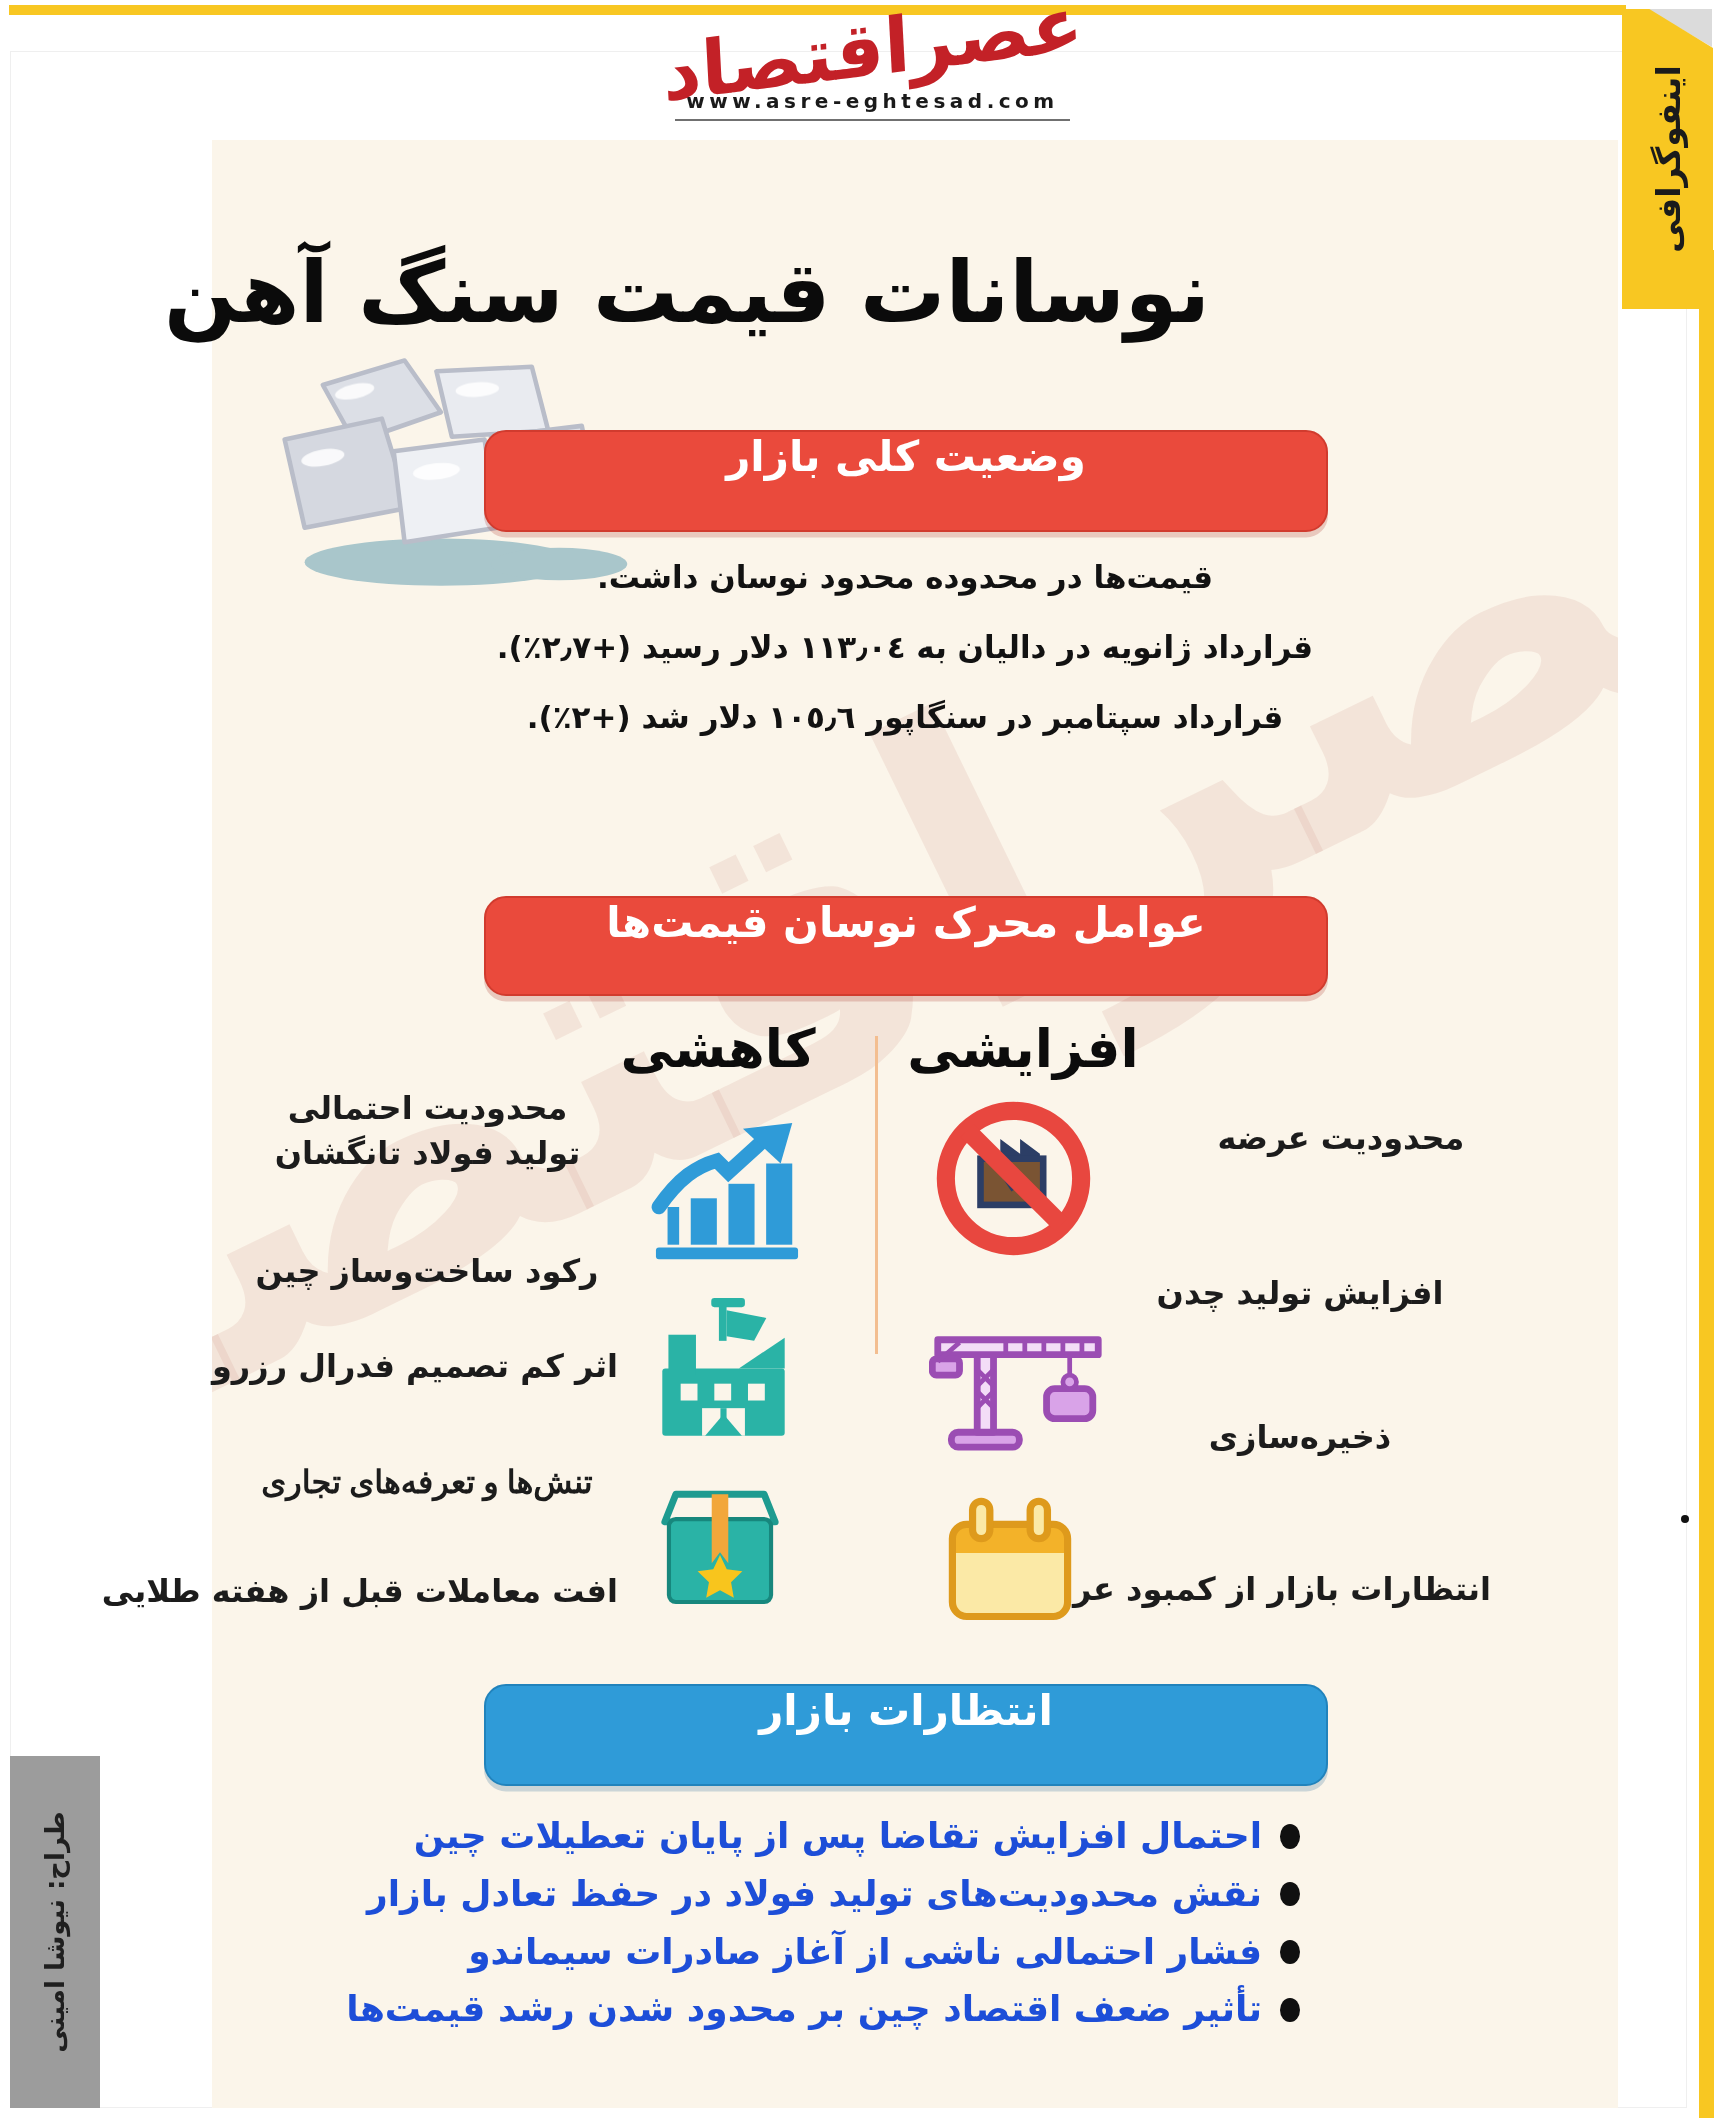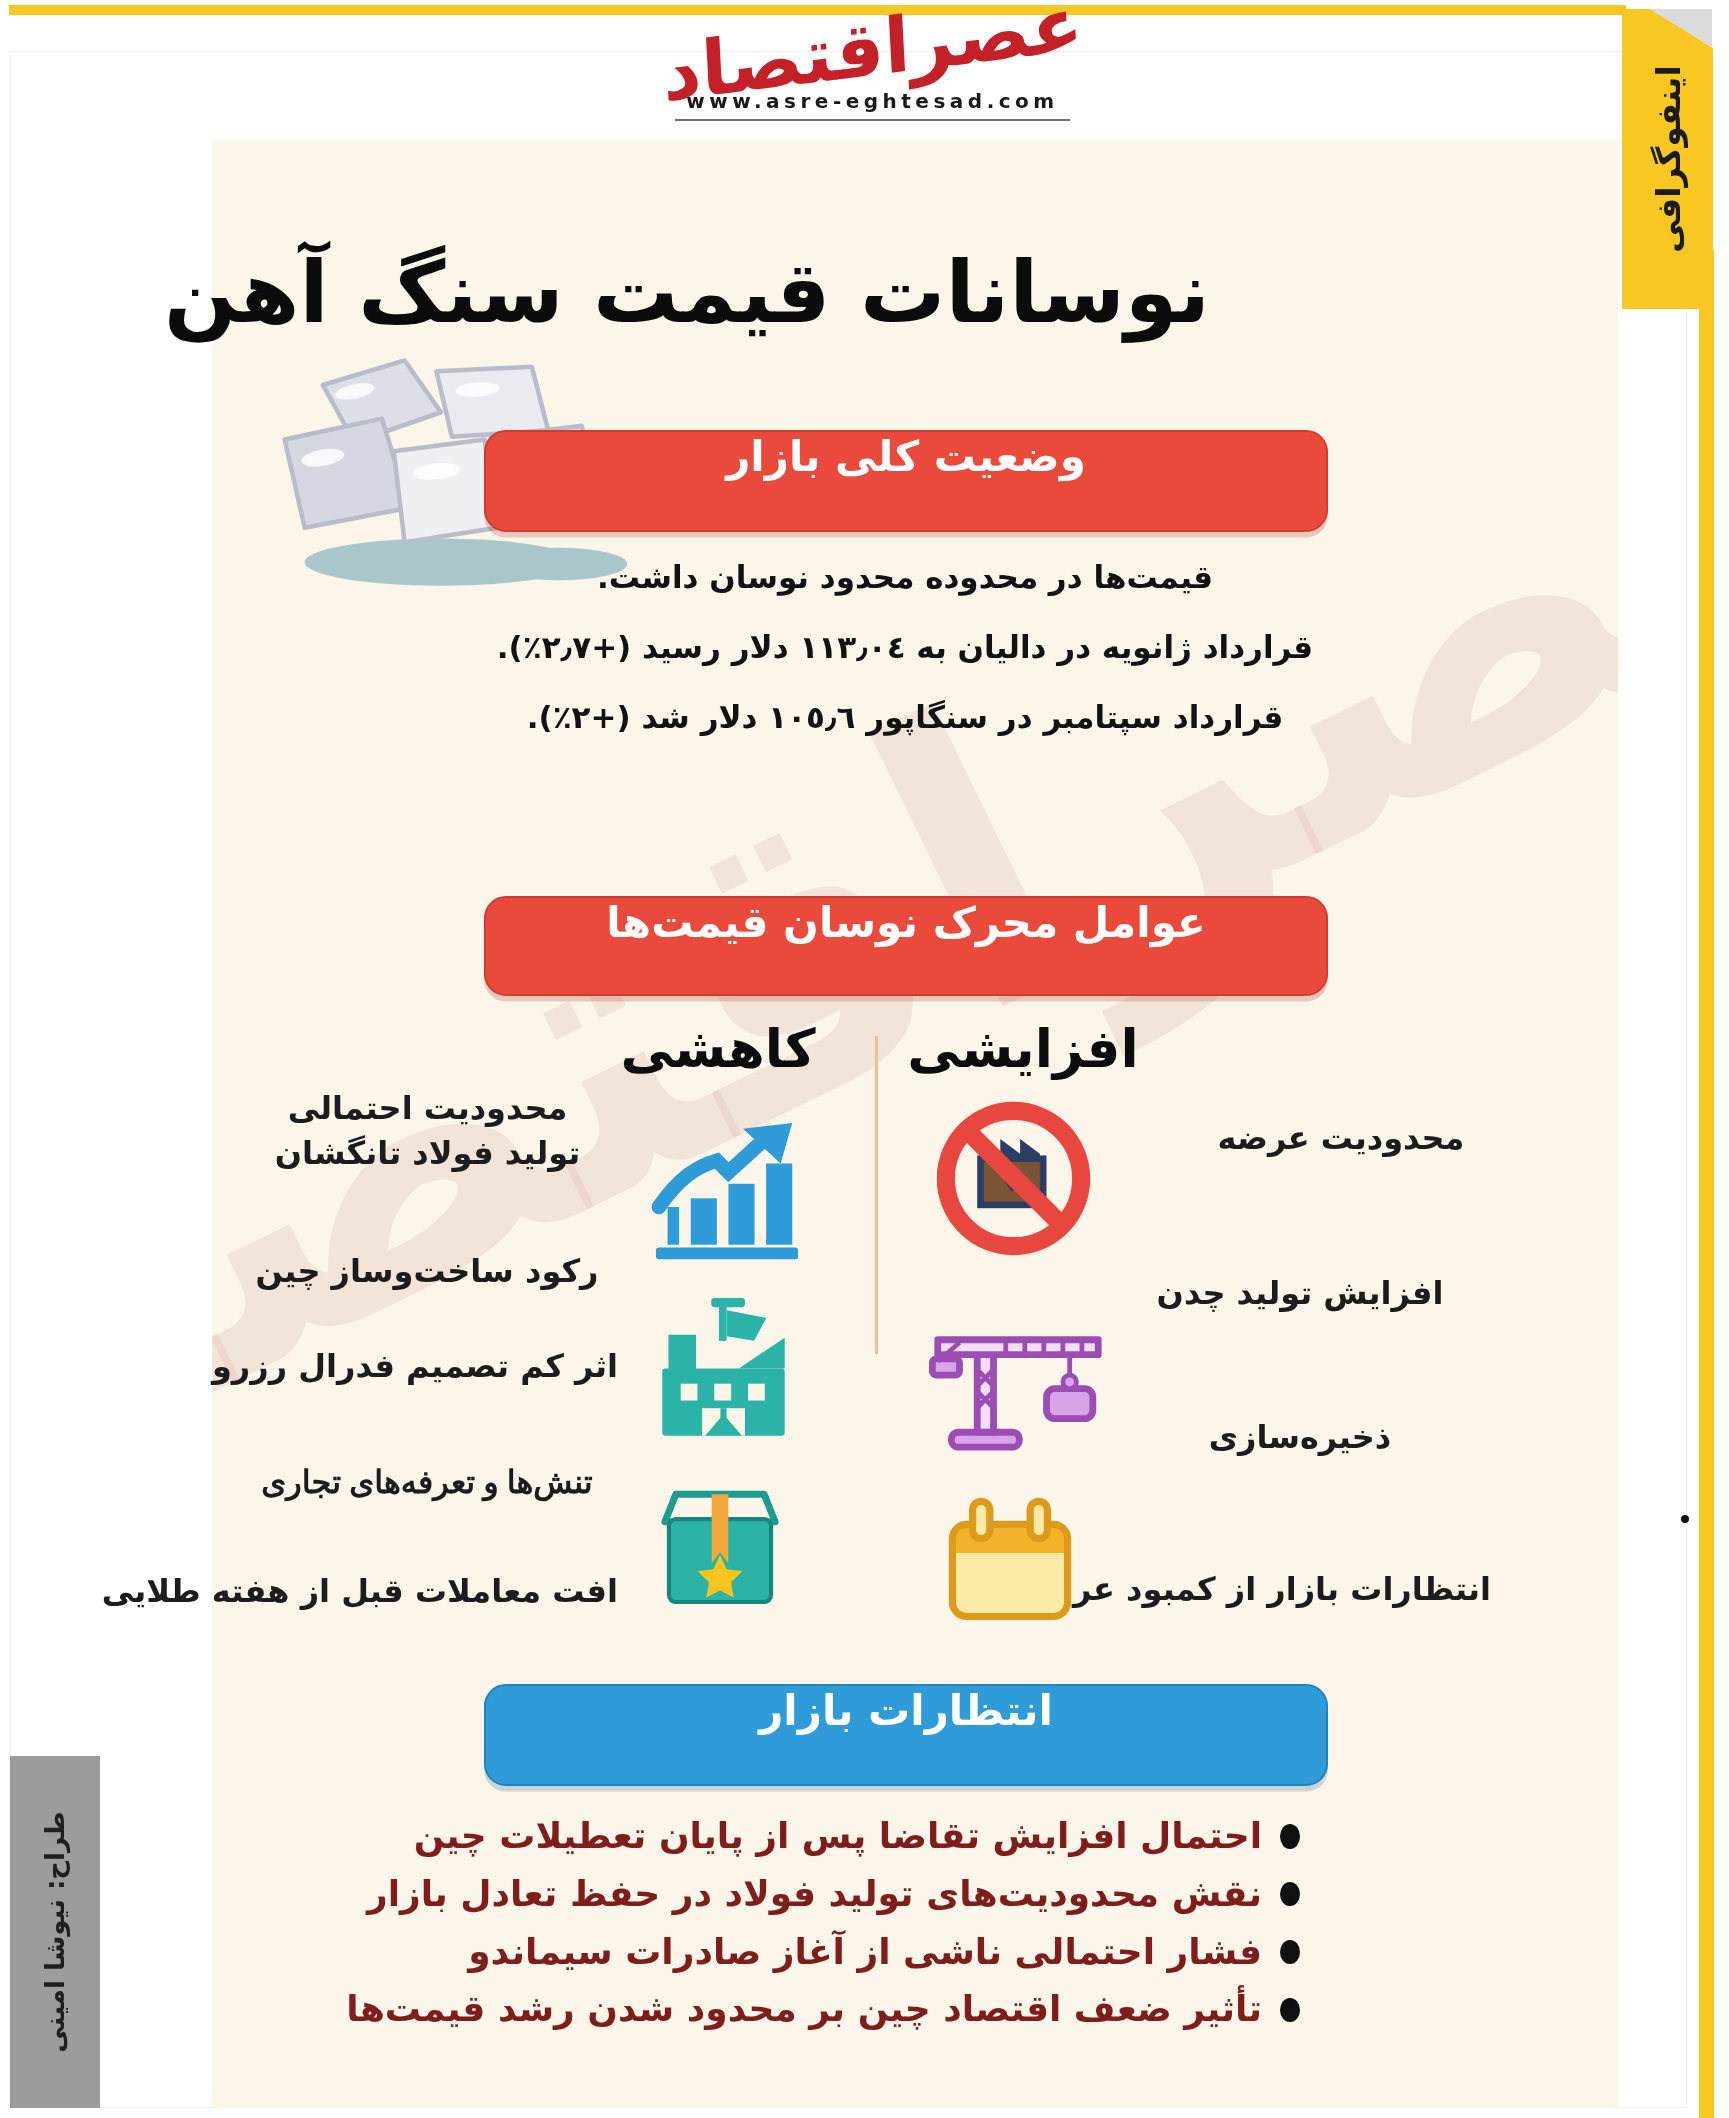--- a/index.html
+++ b/index.html
@@ -61,21 +61,21 @@
 
   .itemtext { font-size:32px; font-weight:bold; color:#1c1c1c; text-align:center; direction:rtl;
     line-height:45px; z-index:2; white-space:nowrap; }
   .itemtext.wrap { white-space:normal; }
 
   .icon { z-index:2; }
 
   .bullets { left:318px; top:1813px; width:982px; z-index:2; direction:rtl; }
   .bullet-row { display:flex; align-items:center; gap:18px; margin-bottom:11px; }
   .bullet-dot { width:20px; height:24.5px; background:#101010; border-radius:50%; flex:0 0 auto; }
-  .bullet-txt { font-size:36px; font-weight:bold; color:#7f1d1d; white-space:nowrap; line-height:1.3; }
+  .bullet-txt { font-size:36px; font-weight:bold; color:#1d4ed8; white-space:nowrap; line-height:1.3; }
 
   .mini-dot { left:1681px; top:1515px; width:8.2px; height:8.2px; background:#111; border-radius:50%; z-index:2; }
 </style>
 </head>
 <body>
 
 <div class="abs card"></div>
 
 <div class="abs panel">
   <div class="watermark">عصراقتصاد</div>

